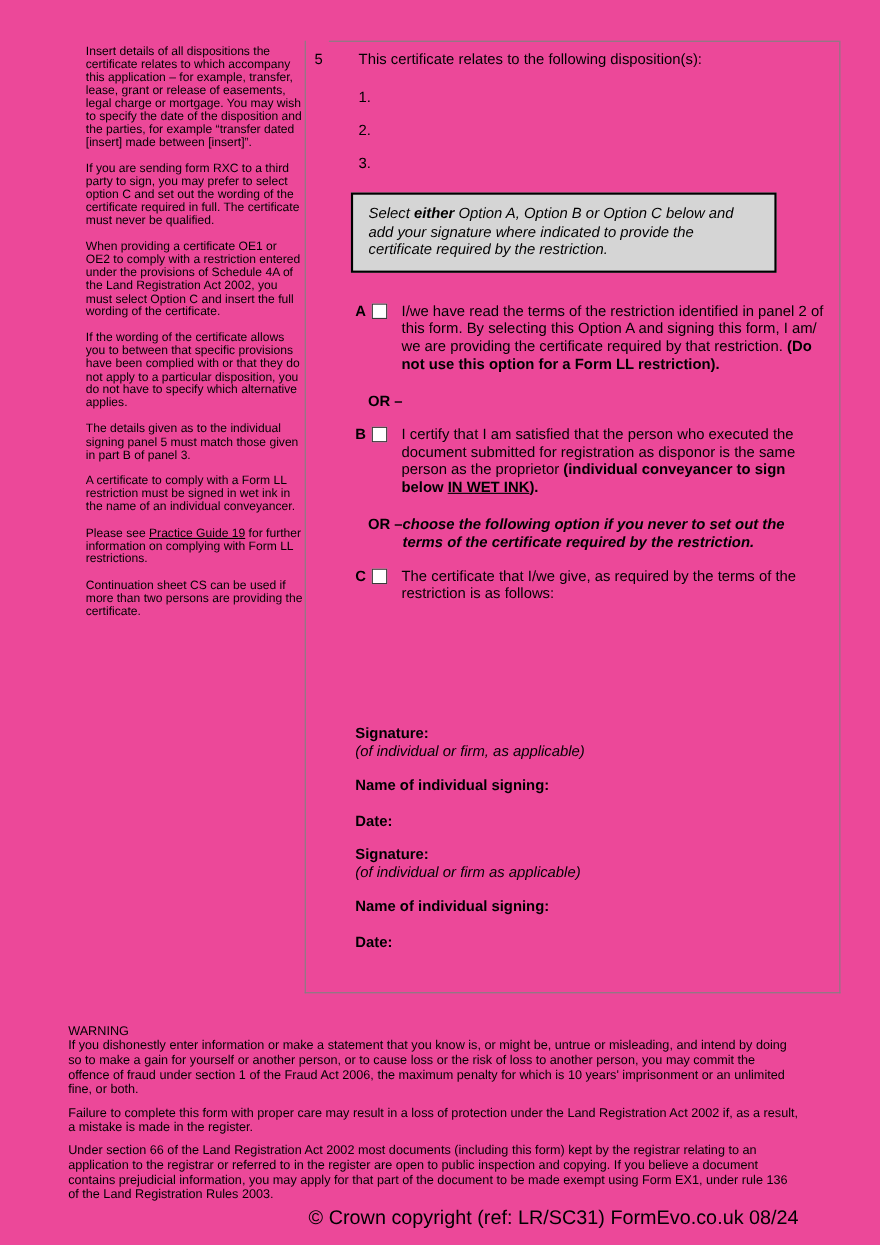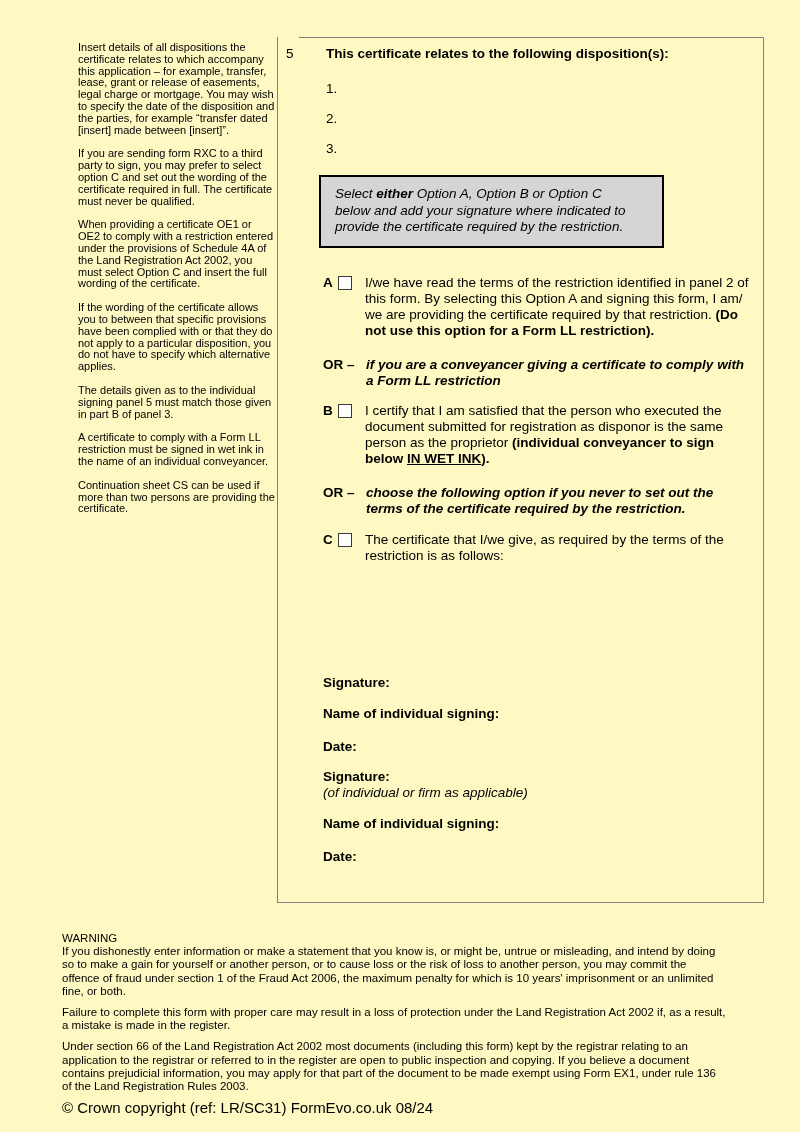--- a/index.html
+++ b/index.html
@@ -1,85 +1,86 @@
 <!DOCTYPE html>
 <html><head>
 <meta charset="utf-8">
 <style>
   * { margin:0; padding:0; box-sizing:border-box; }
   html,body { background:#ffffff; }
   .page {
-    position:relative; width:800px; height:1132px; background:#fef9c3;
+    position:relative; width:800px; height:1132px; background:#ec4899;
     font-family:"Liberation Sans", sans-serif; color:#000; overflow:hidden;
   }
   .b { font-weight:bold; }
   .i { font-style:italic; }
   .u { text-decoration:underline; }
 
   
   .sidebar { position:absolute; left:78px; top:42px; width:198px; font-size:11px; line-height:11.8px; }
   .sidebar p { margin:0 0 12px 0; }
   .sidebar p.gap-after { margin-bottom:106px; }
 
   
   .panel {
     position:absolute; left:277px; top:37px; width:487px; height:866px;
     border-left:1px solid #808080; border-right:1px solid #808080; border-bottom:1px solid #808080;
   }
   .panel-topline { position:absolute; top:0; left:21px; right:0; height:1px; background:#808080; }
   .panel-num { position:absolute; left:8px; top:9px; font-size:13.5px; }
   .panel-body { position:absolute; left:45px; top:9px; right:10px; font-size:13.5px; line-height:16px; }
 
-  .heading { padding-left:3px; margin-bottom:19px;font-weight:bold; }
+  .heading { padding-left:3px; margin-bottom:19px; }
   .disposition { padding-left:3px; margin-bottom:14px; }
 
   .instruction-box {
-    width:345px; margin:18px 0 16px -4px; padding:9px 26px 10px 14px;
+    width:387px; margin:18px 0 16px -4px; padding:9px 26px 10px 14px;
     background:#d5d5d5; border:2px solid #000; line-height:16.5px;
   }
 
   .option-row { display:flex; }
   #opt-a { margin-top:27px; }
   #or-1  { margin-top:18px; }
   #opt-b { margin-top:14px; }
   #or-2  { margin-top:18px; }
   #opt-c { margin-top:15px; }
   .opt-letter { flex:none; width:15px; font-weight:bold; }
   .checkbox { flex:none; width:14px; height:14px; margin-top:1px; border:1px solid #3a3a3a; background:#fff; }
   .opt-text { flex:1; margin-left:13px; }
 
   .or-row { display:flex; font-weight:bold; }
-  .or-prefix { flex:none; width:43px; }
+  .or-prefix { flex:none; width:43px;text-align:right; }
   .or-text { flex:1; font-style:italic; }
 
   .sig-block-1 { margin-top:111px; }
   .sig-block-2 { margin-top:14px; }
   .sig-label { font-weight:bold; }
   .sig-note { font-style:italic; }
   .sig-name { margin-top:15px; font-weight:bold; }
   .sig-date { margin-top:17px; font-weight:bold; }
 
   
   .footer { position:absolute; left:62px; top:932px; width:664px; font-size:11.5px; line-height:13.2px; }
   .footer p { margin:0 0 8px 0; }
   .footer .warning-title { margin:0; }
-  .copyright { text-align:left; font-size:15px; margin-top:4px; }
+  .copyright { text-align:right; font-size:18px; margin-top:4px; }
 </style>
 </head>
 <body>
 
 <div class="page">
 
   <aside class="sidebar">
     <p class="note"><span>Insert details of all dispositions the certificate relates to which accompany this application – for example, transfer, lease, grant or release of easements, legal charge or mortgage. You may wish to specify the date of the disposition and the parties, for example “transfer dated [insert] made between [insert]”.</span></p>
     <p class="note"><span>If you are sending form RXC to a third party to sign, you may prefer to select option C and set out the wording of the certificate required in full. The certificate must never be qualified.</span></p>
     <p class="note"><span>When providing a certificate OE1 or OE2 to comply with a restriction entered under the provisions of Schedule 4A of the Land Registration Act 2002, you must select Option C and insert the full wording of the certificate.</span></p>
     <p class="note"><span>If the wording of the certificate allows you to between that specific provisions have been complied with or that they do not apply to a particular disposition, you do not have to specify which alternative applies.</span></p>
     <p class="note"><span>The details given as to the individual signing panel 5 must match those given in part B of panel 3.</span></p>
     <p class="note"><span>A certificate to comply with a Form LL restriction must be signed in wet ink in the name of an individual conveyancer.</span></p>
+    <p class="note"><span>Please see </span><span class="u">Practice Guide 19</span><span> for further information on complying with Form LL restrictions.</span></p>
     <p class="note"><span>Continuation sheet CS can be used if more than two persons are providing the certificate.</span></p>
   </aside>
 
   <section class="panel">
     <div class="panel-topline"></div>
     <div class="panel-num">5</div>
     <div class="panel-body">
 
       <p class="heading">This certificate relates to the following disposition(s):</p>
 
@@ -90,21 +91,20 @@
       <div class="instruction-box"><span class="i">Select </span><span class="b i">either</span><span class="i"> Option A, Option B or Option C below and add your signature where indicated to provide the certificate required by the restriction.</span></div>
 
       <div class="option-row" id="opt-a">
         <span class="opt-letter">A</span>
         <span class="checkbox"></span>
         <p class="opt-text"><span>I/we have read the terms of the restriction identified in panel 2 of this form. By selecting this Option A and signing this form, I am/ we are providing the certificate required by that restriction. </span><span class="b">(Do not use this option for a Form LL restriction).</span></p>
       </div>
 
       <div class="or-row" id="or-1">
         <span class="or-prefix">OR –</span>
-        <p class="or-text"><span class="b i">if you are a conveyancer giving a certificate to comply with a Form LL restriction</span></p>
       </div>
 
       <div class="option-row" id="opt-b">
         <span class="opt-letter">B</span>
         <span class="checkbox"></span>
         <p class="opt-text"><span>I certify that I am satisfied that the person who executed the document submitted for registration as disponor is the same person as the proprietor </span><span class="b">(individual conveyancer to sign below </span><span class="b u">IN WET INK</span><span class="b">).</span></p>
       </div>
 
       <div class="or-row" id="or-2">
         <span class="or-prefix">OR –</span>
@@ -112,20 +112,21 @@
       </div>
 
       <div class="option-row" id="opt-c">
         <span class="opt-letter">C</span>
         <span class="checkbox"></span>
         <p class="opt-text"><span>The certificate that I/we give, as required by the terms of the restriction is as follows:</span></p>
       </div>
 
       <div class="sig-block-1">
         <p class="sig-label">Signature:</p>
+        <p class="sig-note">(of individual or firm, as applicable)</p>
         <p class="sig-name">Name of individual signing:</p>
         <p class="sig-date">Date:</p>
       </div>
 
       <div class="sig-block-2">
         <p class="sig-label">Signature:</p>
         <p class="sig-note">(of individual or firm as applicable)</p>
         <p class="sig-name">Name of individual signing:</p>
         <p class="sig-date">Date:</p>
       </div>

